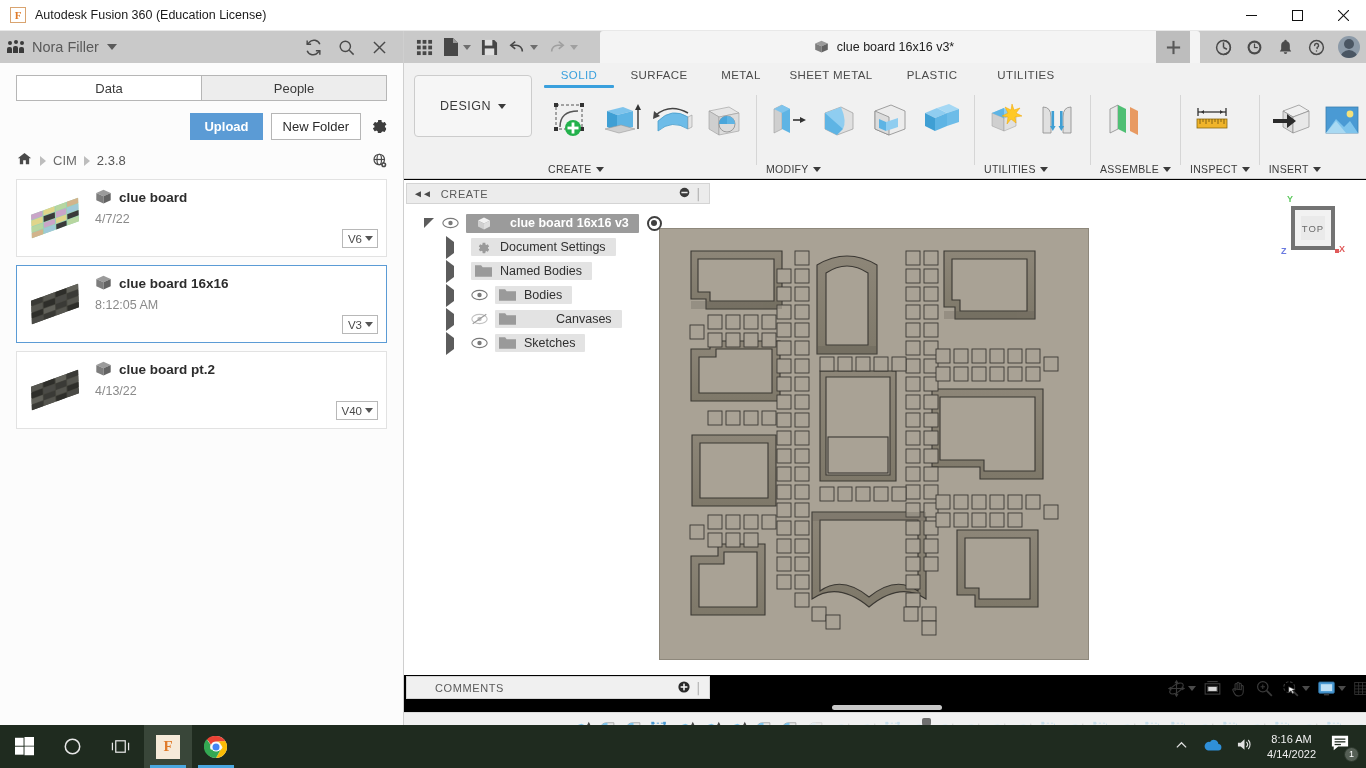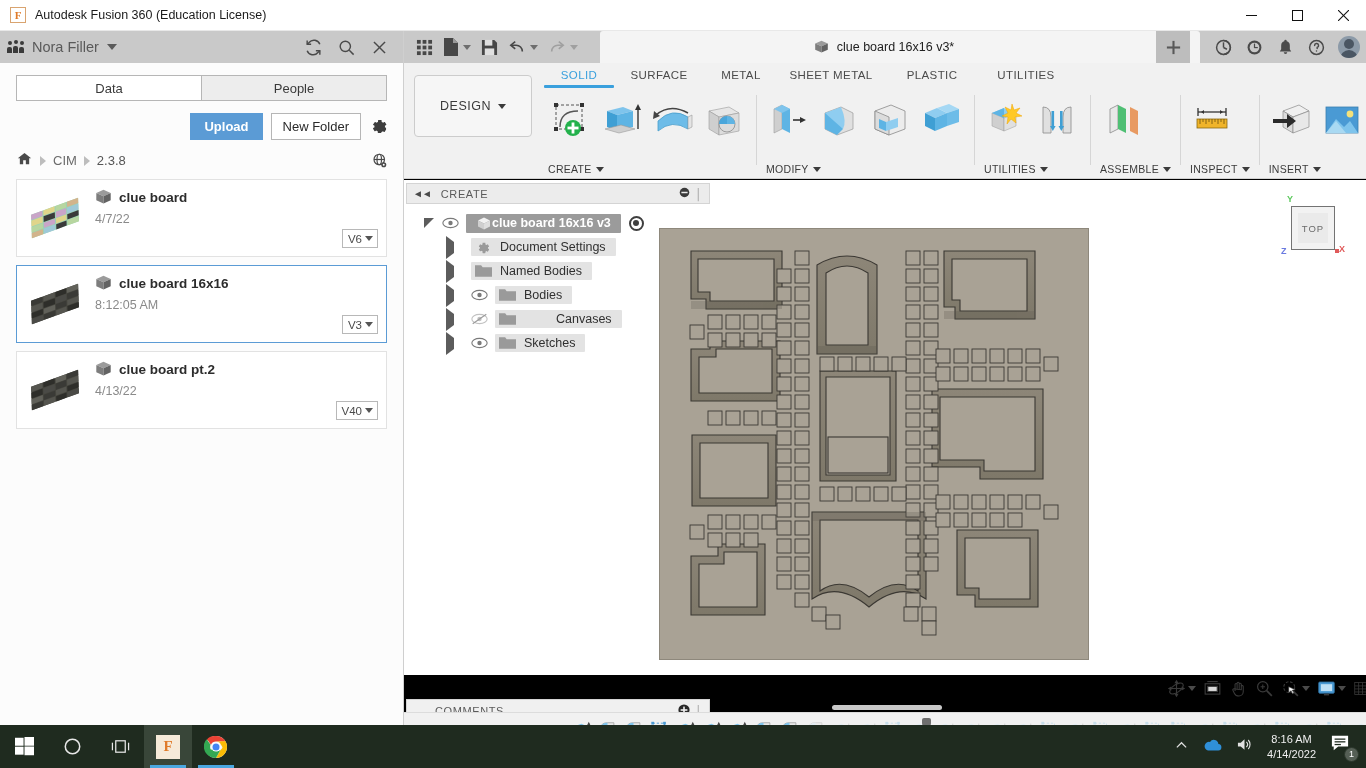--- a/index.html
+++ b/index.html
@@ -273,38 +273,38 @@
   }
   .board-wrap {
     position: absolute; left: 255px; top: 48px; width: 430px; height: 432px;
     background: #a9a295; border: 1px solid #8e887c;
   }
   .viewcube {
     position: absolute; right: 25px; top: 20px; width: 56px; height: 56px;
   }
   .vc-face {
     position: absolute; left: 6px; top: 6px; width: 44px; height: 44px;
-    border: 1px solid #737373; background: #f2f2f2;
+    border: 4px solid #737373; background: #f2f2f2;
     display: flex; align-items: center; justify-content: center;
     font-size: 9.5px; color: #6b6b6b; letter-spacing: 1px; cursor: pointer;
   }
   .vc-face::before {
     content: ''; position: absolute; left: 6px; top: 6px; right: 6px; bottom: 6px;
     background: #eaeaea;
   }
   .vc-face span { position: relative; z-index: 1; }
   .vc-axis { position: absolute; font-size: 9px; font-weight: bold; }
   .vc-y { left: 2px; top: -6px; color: #5ac85a; }
   .vc-x { right: -4px; top: 44px; color: #e05a5a; }
   .vc-z { left: -4px; top: 46px; color: #6a7ae0; }
   .vc-dot-x { position: absolute; right: 2px; top: 49px; width: 4px; height: 4px; background: #e05a5a; }
 
   
   .comments {
-    position: absolute; left: 2px; top: 668px; width: 304px; height: 23px;
+    position: absolute; left: 2px; top: 645px; width: 304px; height: 23px;
     background: #f0f0f0; border: 1px solid #d4d4d4;
     display: flex; align-items: center; padding: 0 6px;
     font-size: 11px; color: #5a5a5a; letter-spacing: .6px;
   }
   .comments-right { margin-left: auto; display: flex; align-items: center; gap: 6px; }
 
   
   .navbar {
     position: absolute; left: 762px; top: 644px; width: 232px; height: 26px;
     display: flex; align-items: center; gap: 1px; transform: translateX(-2px);
@@ -1229,21 +1229,21 @@
       <div class="browser-body">
 
         <div class="tree-row" style="padding-left:18px">
           <span style="display:inline-block;width:0;height:0;border-left:10px solid #5c5c5c;border-bottom:10px solid transparent;margin-right:8px;"></span>
           <span class="eye">
             <svg width="17" height="12" viewBox="0 0 20 13">
                 <ellipse cx="10" cy="6.5" rx="9" ry="5.5" fill="none" stroke="#7a7a7a" stroke-width="1.3"></ellipse>
                 <circle cx="10" cy="6.5" r="2.6" fill="#7a7a7a"></circle>
               </svg>
           </span>
-          <span style="display:inline-flex;align-items:center;gap:0;" class="tree-root">
+          <span style="display:inline-flex;align-items:center;gap:18px;" class="tree-root">
             <svg width="16" height="15" viewBox="0 0 20 20">
               <polygon points="10,2 18,6 10,10 2,6" fill="#f2f2f2"></polygon>
               <polygon points="2,6 10,10 10,18 2,14" fill="#cfcfcf"></polygon>
               <polygon points="18,6 10,10 10,18 18,14" fill="#dedede"></polygon>
             </svg>
             <span>clue board 16x16 v3</span>
           </span>
           <span class="root-target"></span>
         </div>
 

